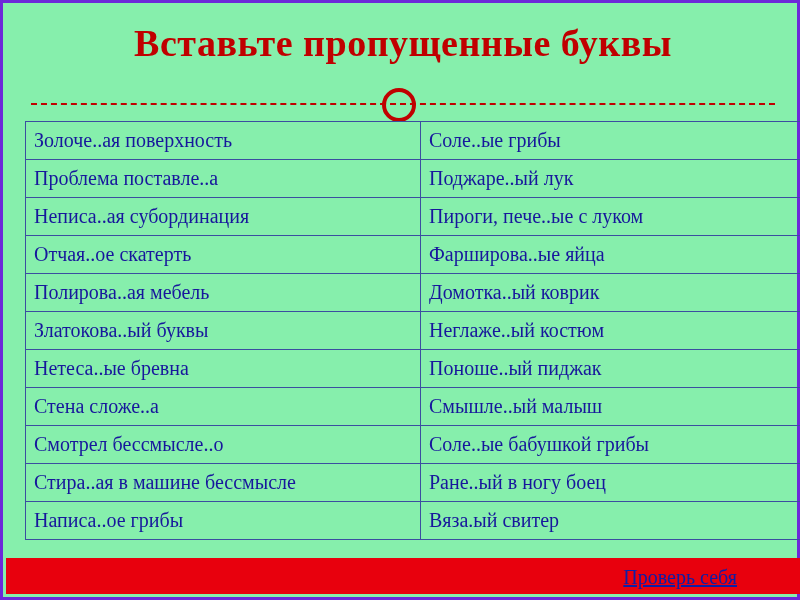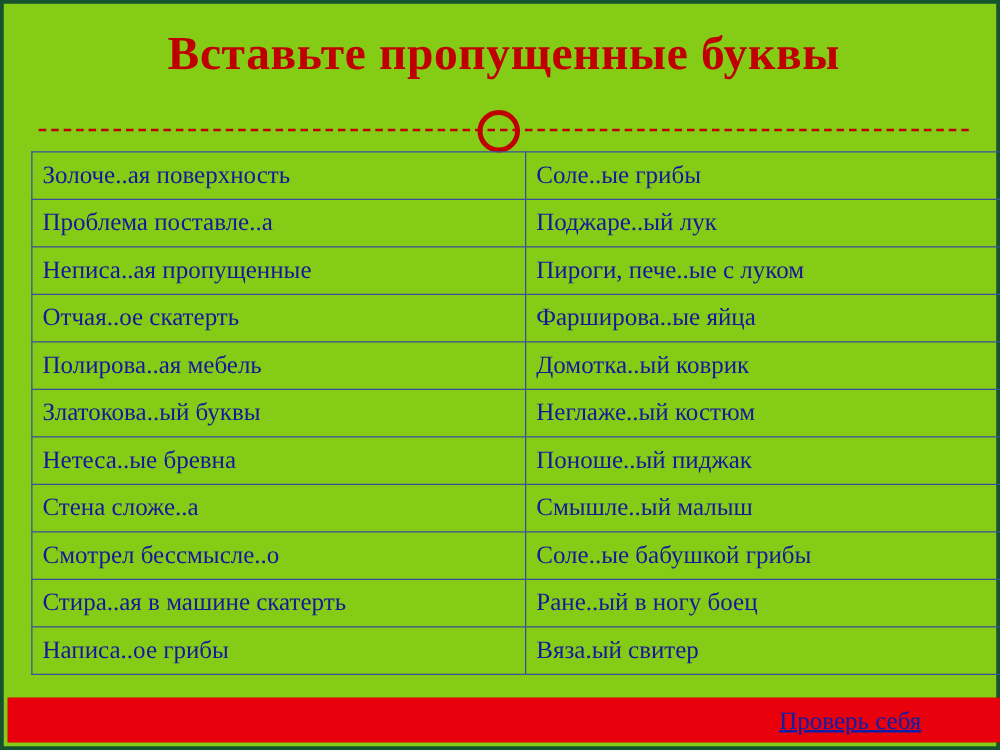--- a/index.html
+++ b/index.html
@@ -11,22 +11,22 @@
     height: 600px;
     background: #ffffff;
     font-family: "Liberation Serif", serif;
     overflow: hidden;
   }
   .slide {
     position: relative;
     width: 800px;
     height: 600px;
     box-sizing: border-box;
-    border: 3px solid #14532d;
-    background: #84cc16;
+    border: 3px solid #6d28d9;
+    background: #86efac;
   }
   .title {
     position: absolute;
     left: 0;
     top: 18px;
     width: 800px;
     text-align: center;
     color: #c00000;
     font-family: "Liberation Serif", serif;
     font-size: 38px;
@@ -109,21 +109,21 @@
       <tbody>
         <tr>
           <td class="col1">Золоче..ая поверхность</td>
           <td class="col2">Соле..ые грибы</td>
         </tr>
         <tr>
           <td class="col1">Проблема поставле..а</td>
           <td class="col2">Поджаре..ый лук</td>
         </tr>
         <tr>
-          <td class="col1">Неписа..ая пропущенные</td>
+          <td class="col1">Неписа..ая субординация</td>
           <td class="col2">Пироги, пече..ые с луком</td>
         </tr>
         <tr>
           <td class="col1">Отчая..ое скатерть</td>
           <td class="col2">Фарширова..ые яйца</td>
         </tr>
         <tr>
           <td class="col1">Полирова..ая  мебель</td>
           <td class="col2">Домотка..ый коврик</td>
         </tr>
@@ -137,21 +137,21 @@
         </tr>
         <tr>
           <td class="col1">Стена сложе..а</td>
           <td class="col2">Смышле..ый малыш</td>
         </tr>
         <tr>
           <td class="col1">Смотрел бессмысле..о</td>
           <td class="col2">Соле..ые бабушкой грибы</td>
         </tr>
         <tr>
-          <td class="col1">Стира..ая в  машине скатерть</td>
+          <td class="col1">Стира..ая в  машине бессмысле</td>
           <td class="col2">Ране..ый в ногу боец</td>
         </tr>
         <tr>
           <td class="col1">Написа..ое грибы</td>
           <td class="col2">Вяза.ый свитер</td>
         </tr>
       </tbody>
     </table>
   </div>
 

